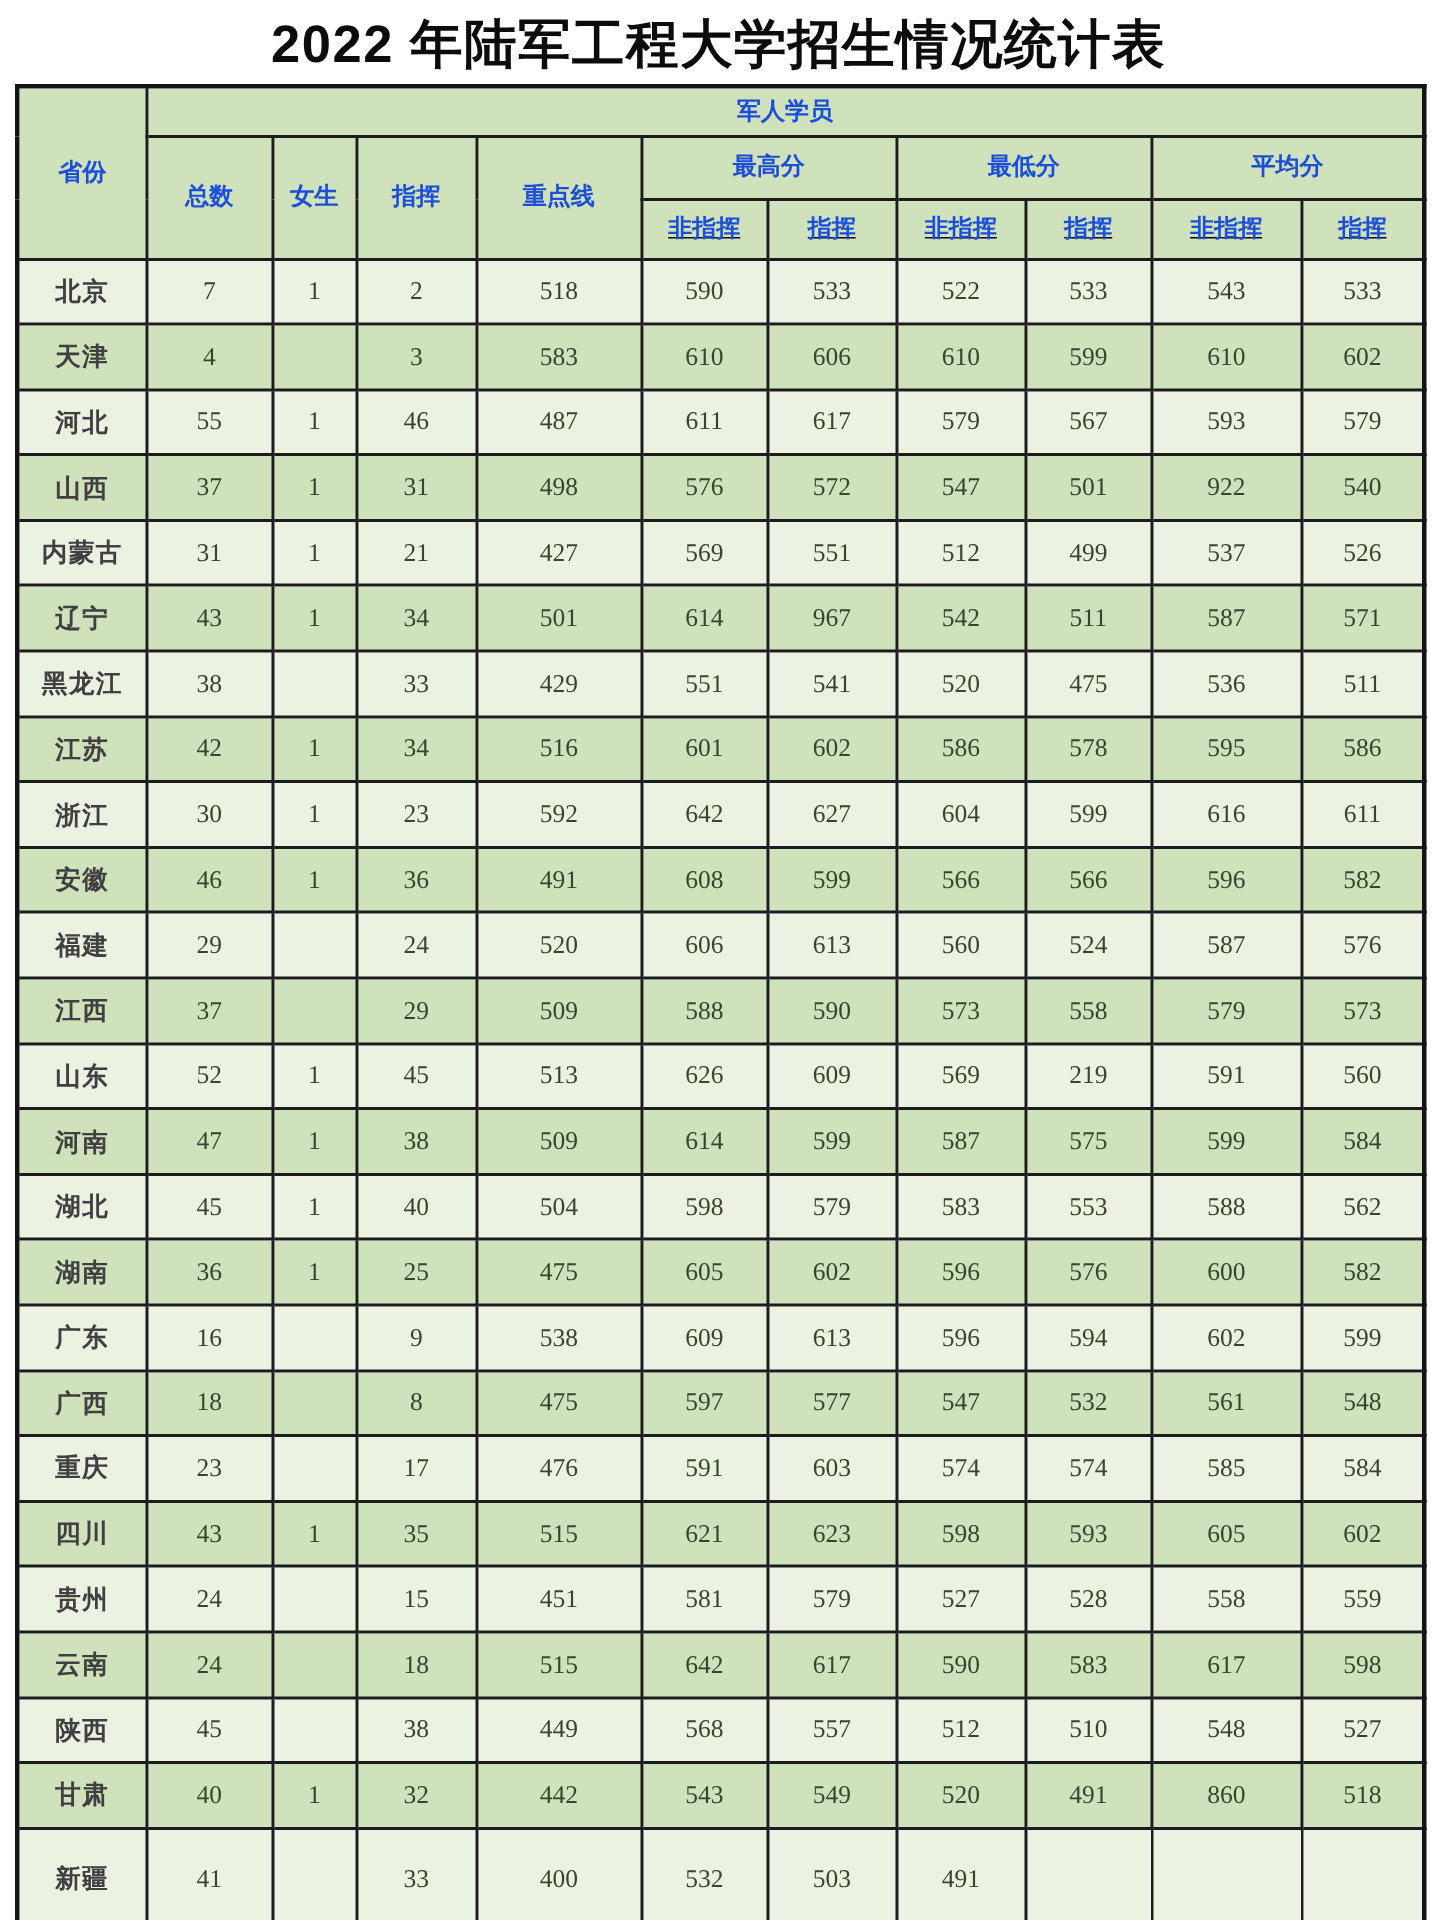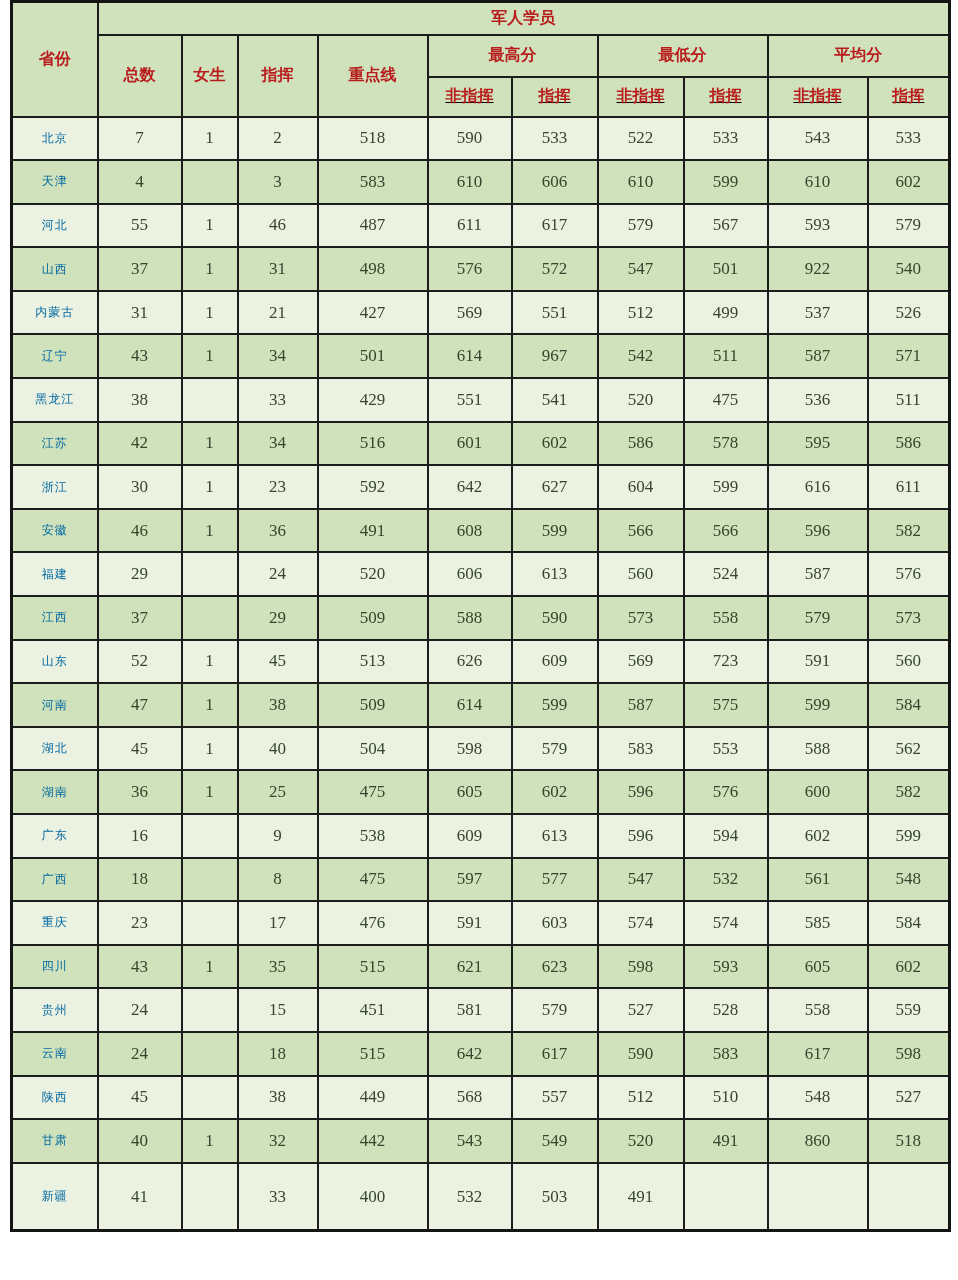--- a/index.html
+++ b/index.html
@@ -41,52 +41,53 @@
     text-align: center;
     vertical-align: middle;
     padding: 0;
     overflow: hidden;
   }
   thead th {
     background: #cfe2bc;
     font-family: "Liberation Sans", sans-serif;
     font-weight: bold;
     font-size: 16px;
-    color: #b91c1c;
+    color: #1d4ed8;
   }
   thead tr.h1 { height: 33px; }
   thead tr.h2 { height: 42px; }
   thead tr.h3 { height: 40px; text-decoration: underline; }
   tbody tr { height: 43.6px; }
   tbody tr:last-child { height: 68px; }
   tbody th {
     font-family: "Liberation Serif", serif;
-    font-weight: normal;
-    font-size: 12px;
-    color: #0369a1;
+    font-weight: bold;
+    font-size: 17px;
+    color: #404040;
     letter-spacing: 1px;
   }
   tbody td {
     font-family: "Liberation Serif", serif;
     font-size: 17px;
     color: #36452b;
   }
   tbody tr.light > th, tbody tr.light > td { background: #ecf2e2; }
   tbody tr.dark  > th, tbody tr.dark  > td { background: #cfe2bc; }
   td.cutoff {
     vertical-align: top;
     padding-top: 4px;
   }
   td.obscured { position: relative; }
 </style>
 </head>
 <body>
 
 <div class="page">
 
+  <div class="title">2022 年陆军工程大学招生情况统计表</div>
 
   <table class="stats">
     <colgroup>
       <col style="width:86px">
       <col style="width:84px">
       <col style="width:56px">
       <col style="width:80px">
       <col style="width:110px">
       <col style="width:84px">
       <col style="width:86px">
@@ -277,21 +278,21 @@
         </tr>
         <tr class="light">
           <th>山东</th>
           <td>52</td>
           <td>1</td>
           <td>45</td>
           <td class="cutoff">513</td>
           <td>626</td>
           <td>609</td>
           <td>569</td>
-          <td>723</td>
+          <td>219</td>
           <td>591</td>
           <td>560</td>
         </tr>
         <tr class="dark">
           <th>河南</th>
           <td>47</td>
           <td>1</td>
           <td>38</td>
           <td class="cutoff">509</td>
           <td>614</td>

